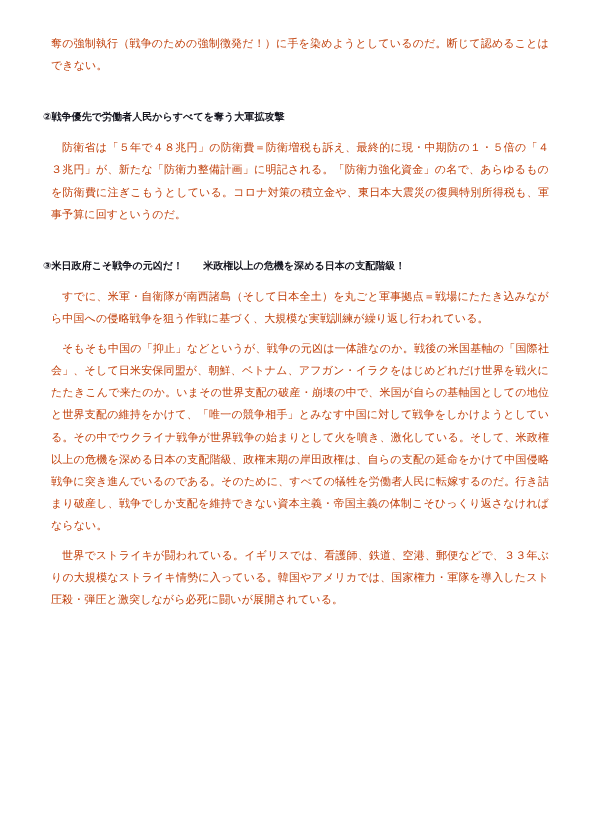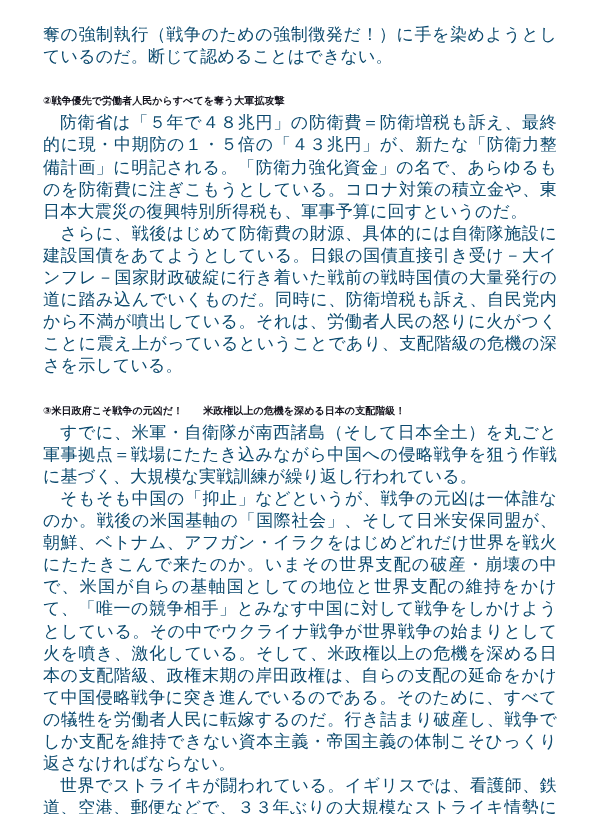--- a/index.html
+++ b/index.html
@@ -24,29 +24,29 @@
     box-sizing: border-box;
     padding: 24px 43px 0 43px;
   }
 
   .doc-body {
     width: 514px;
   }
 
   
   .para {
-    margin: 0;
-    font-size: 17px;
+    margin: 8px;
+    font-size: 11px;
     line-height: 22.1px;
     letter-spacing: 0.01em;
     text-align: justify;
     text-justify: inter-character;
     word-break: break-all;
     line-break: strict;
-    color: #0c4a6e;
+    color: #c2410c;
   }
   .para.indent {
     text-indent: 1em;
   }
 
   
   .heading {
     margin: 0;
     font-family: "DejaVu Sans", "Liberation Sans", sans-serif;
     font-weight: bold;
@@ -69,21 +69,20 @@
   <div class="doc-body">
 
     <p class="para">奪の強制執行（戦争のための強制徴発だ！）に手を染めようとしているのだ。断じて認めることはできない。</p>
 
     <div class="gap-line"></div>
 
     <h2 class="heading">②戦争優先で労働者人民からすべてを奪う大軍拡攻撃</h2>
 
     <p class="para indent">防衛省は「５年で４８兆円」の防衛費＝防衛増税も訴え、最終的に現・中期防の１・５倍の「４３兆円」が、新たな「防衛力整備計画」に明記される。「防衛力強化資金」の名で、あらゆるものを防衛費に注ぎこもうとしている。コロナ対策の積立金や、東日本大震災の復興特別所得税も、軍事予算に回すというのだ。</p>
 
-    <p class="para indent">さらに、戦後はじめて防衛費の財源、具体的には自衛隊施設に建設国債をあてようとしている。日銀の国債直接引き受け－大インフレ－国家財政破綻に行き着いた戦前の戦時国債の大量発行の道に踏み込んでいくものだ。同時に、防衛増税も訴え、自民党内から不満が噴出している。それは、労働者人民の怒りに火がつくことに震え上がっているということであり、支配階級の危機の深さを示している。</p>
 
 
     <div class="gap-line"></div>
 
     <h2 class="heading">③米日政府こそ戦争の元凶だ！　　米政権以上の危機を深める日本の支配階級！</h2>
 
     <p class="para indent">すでに、米軍・自衛隊が南西諸島（そして日本全土）を丸ごと軍事拠点＝戦場にたたき込みながら中国への侵略戦争を狙う作戦に基づく、大規模な実戦訓練が繰り返し行われている。</p>
 
     <p class="para indent">そもそも中国の「抑止」などというが、戦争の元凶は一体誰なのか。戦後の米国基軸の「国際社会」、そして日米安保同盟が、朝鮮、ベトナム、アフガン・イラクをはじめどれだけ世界を戦火にたたきこんで来たのか。いまその世界支配の破産・崩壊の中で、米国が自らの基軸国としての地位と世界支配の維持をかけて、「唯一の競争相手」とみなす中国に対して戦争をしかけようとしている。その中でウクライナ戦争が世界戦争の始まりとして火を噴き、激化している。そして、米政権以上の危機を深める日本の支配階級、政権末期の岸田政権は、自らの支配の延命をかけて中国侵略戦争に突き進んでいるのである。そのために、すべての犠牲を労働者人民に転嫁するのだ。行き詰まり破産し、戦争でしか支配を維持できない資本主義・帝国主義の体制こそひっくり返さなければならない。</p>
 

